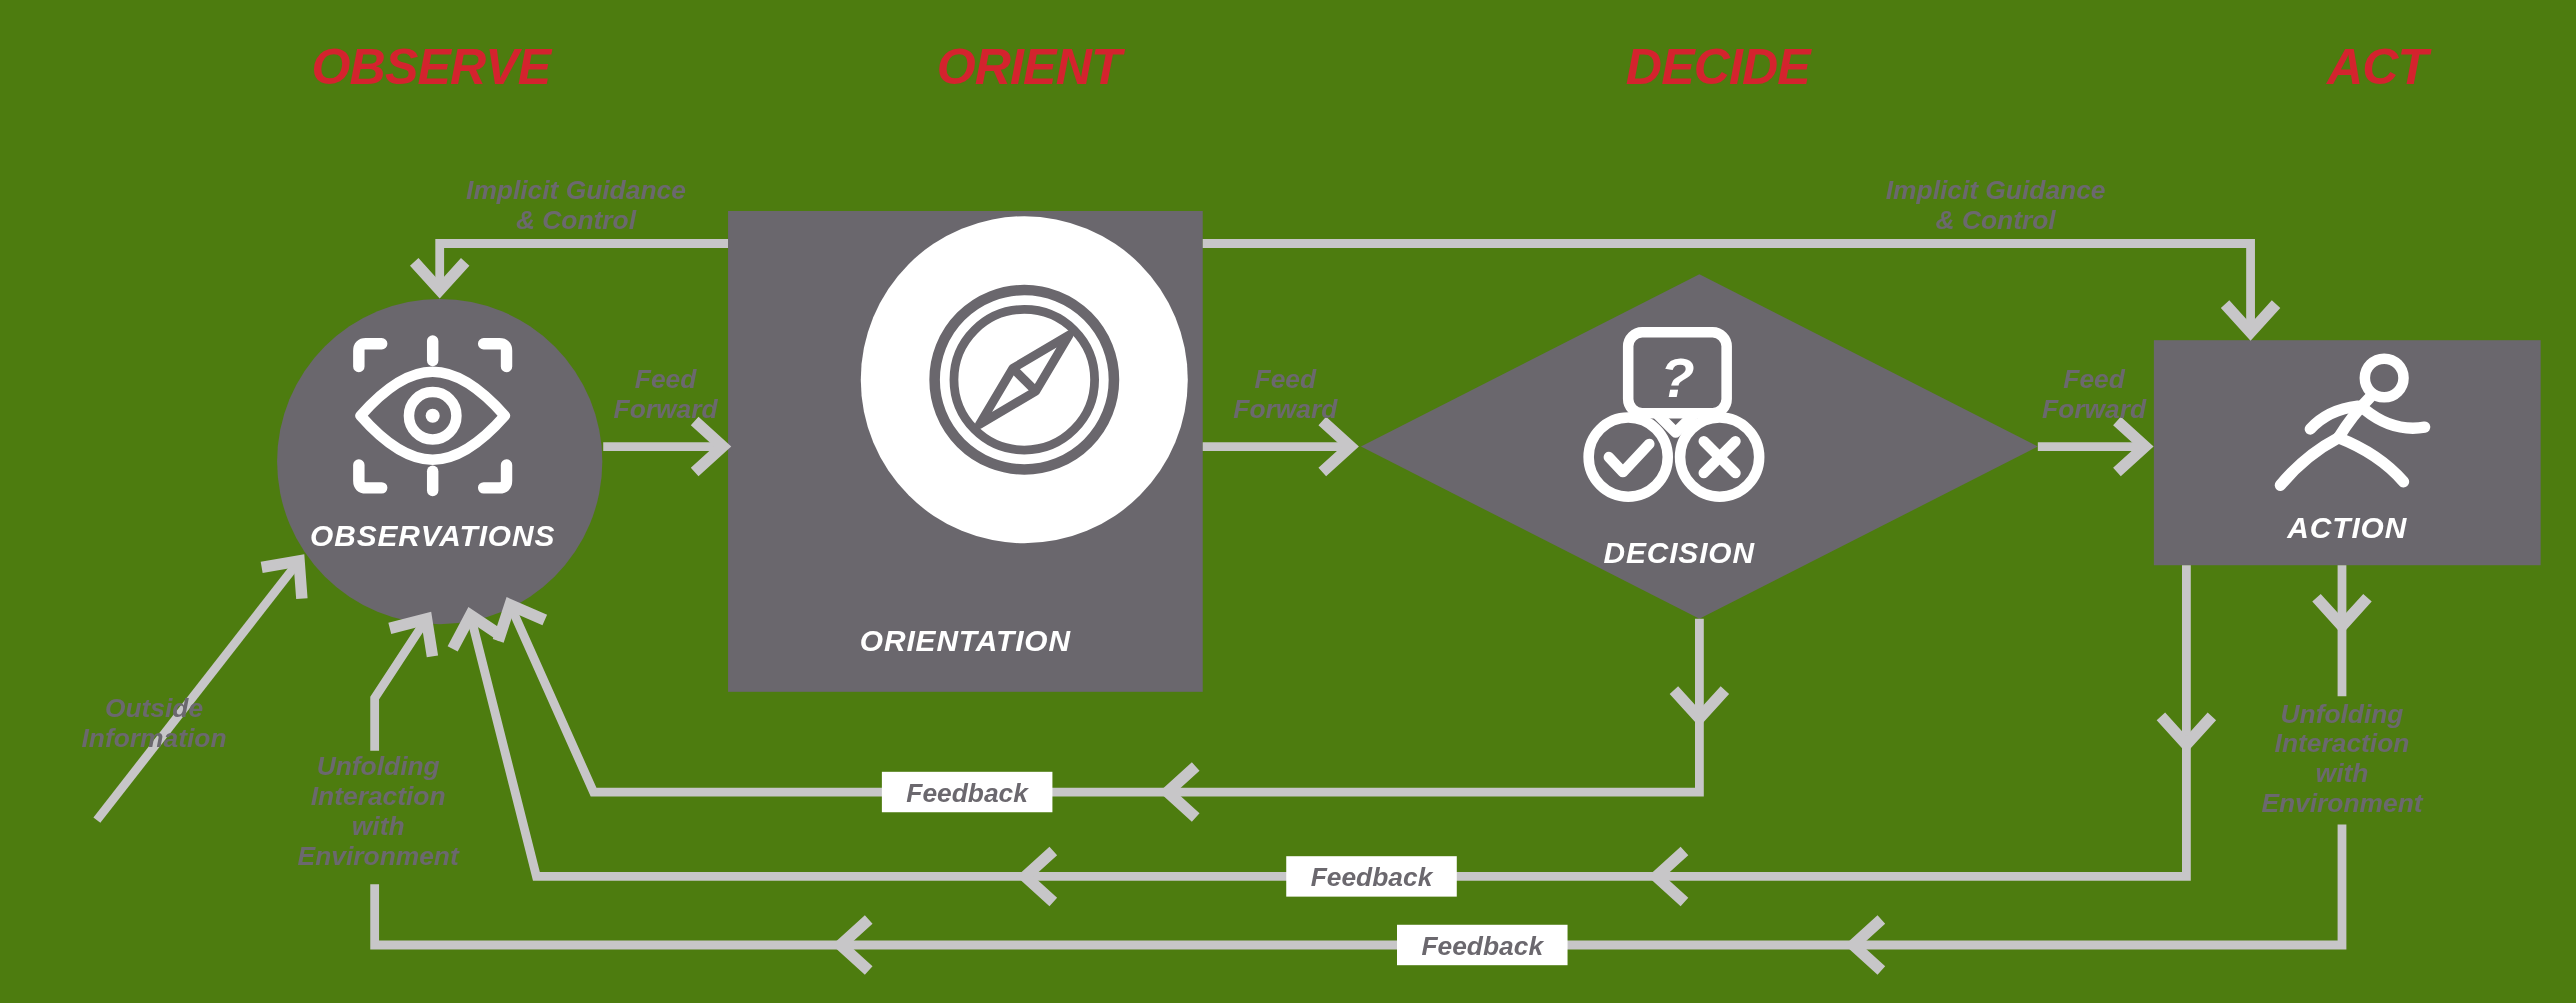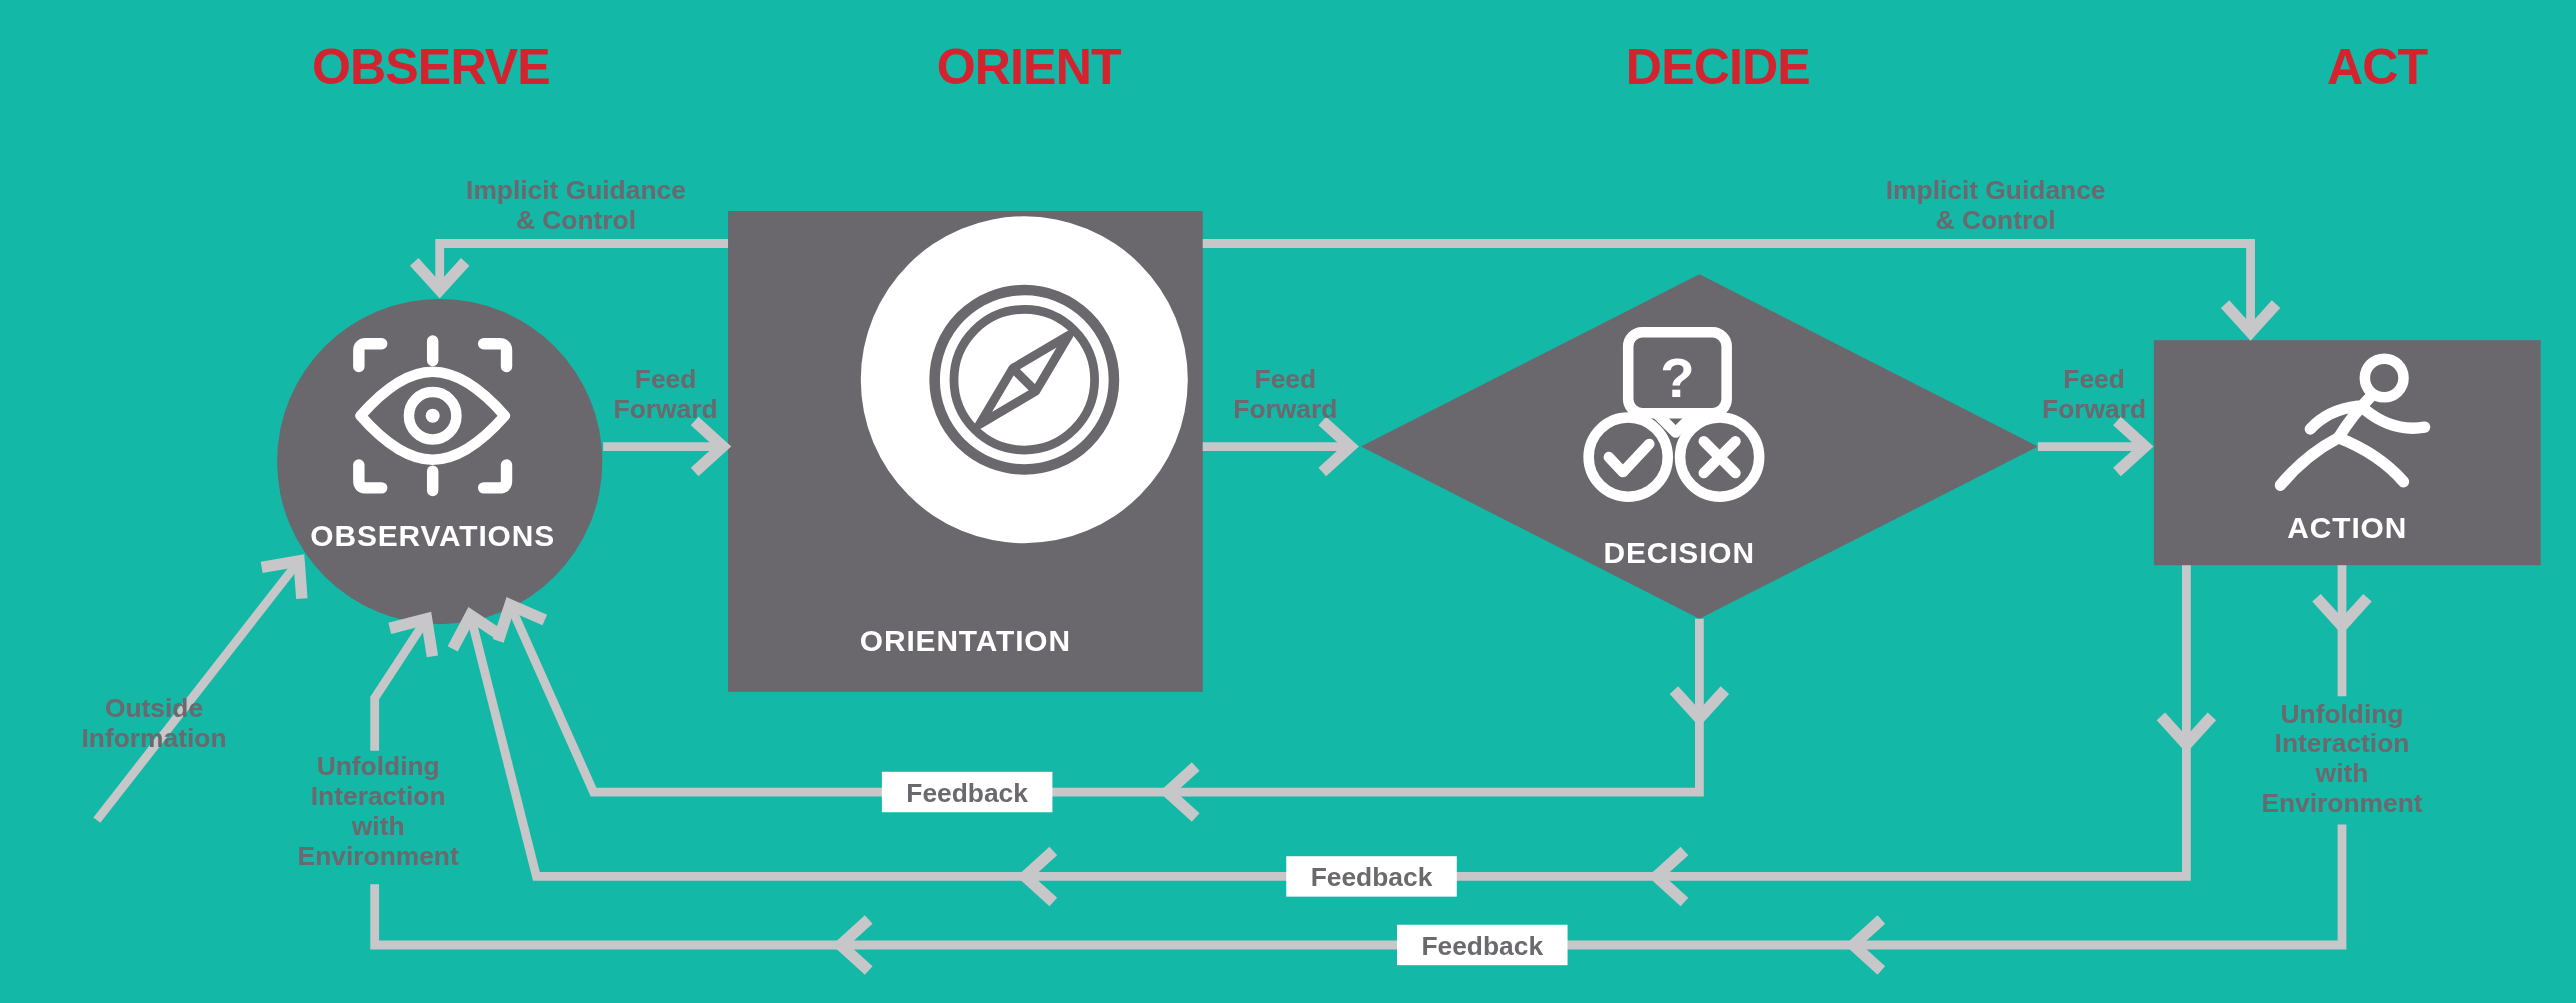--- a/index.html
+++ b/index.html
@@ -3,21 +3,21 @@
 <meta charset="utf-8">
 <style>
   :root{
     --accent-red:#d4232e;
     --shape-gray:#6a676d;
     --line-gray:#c7c6c8;
     --text-gray:#6b686e;
     --white:#ffffff;
   }
   html,body{margin:0;padding:0;background:#fff;}
-  .stage{width:2576px;height:1003px;position:relative;background:#14b8a6;overflow:hidden;}
+  .stage{width:2576px;height:1003px;position:relative;background:#4d7c0f;overflow:hidden;font-style:italic;}
   svg{display:block;}
   text{font-family:"Liberation Sans",sans-serif;font-weight:bold;}
   .hdr{fill:var(--accent-red);font-size:57px;letter-spacing:-1px;text-anchor:middle;}
   .nodelabel{fill:#fff;font-size:34px;letter-spacing:1px;text-anchor:middle;}
   .glabel{fill:var(--text-gray);font-size:30px;text-anchor:middle;}
   .qmark{fill:#fff;font-size:64px;text-anchor:middle;}
   .shape{fill:var(--shape-gray);stroke:none;}
   .line{stroke:var(--line-gray);stroke-width:10;fill:none;}
   .icon{stroke:#fff;fill:none;stroke-width:12;stroke-linecap:round;stroke-linejoin:round;}
   .icon-thick{stroke:#fff;fill:none;stroke-width:13;stroke-linecap:round;stroke-linejoin:round;}

